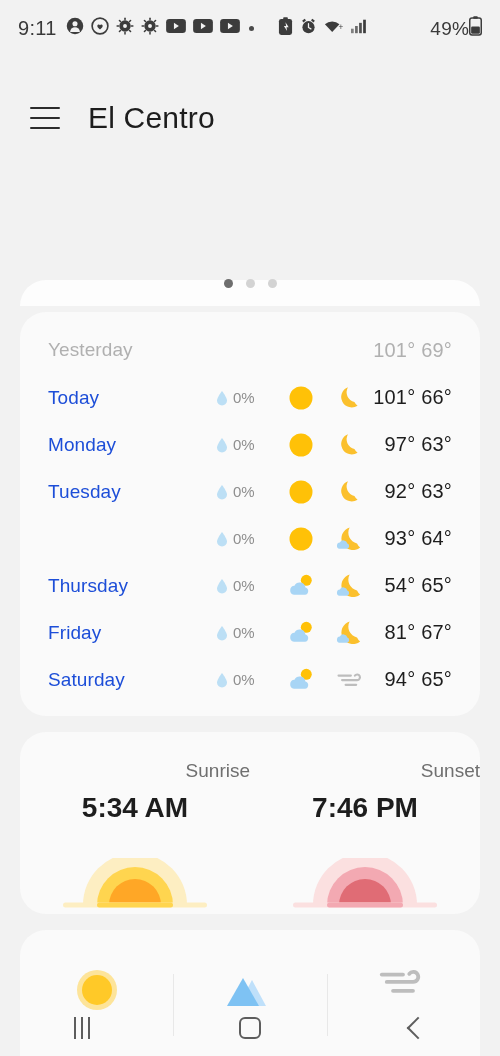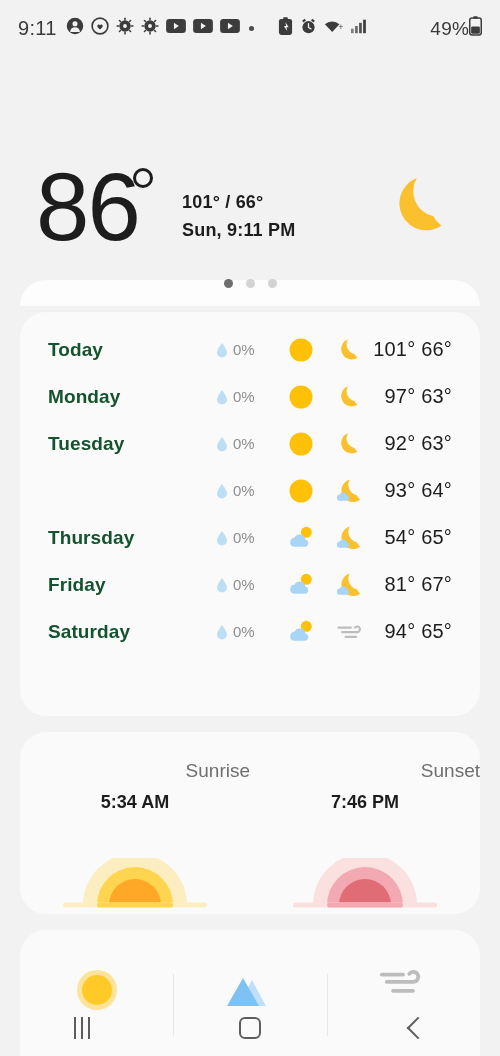--- a/index.html
+++ b/index.html
@@ -62,35 +62,35 @@
 
   
   .card { position: absolute; left: 20px; width: 460px;
           background: #fafafa; border-radius: 26px; }
   #forecast-card { top: 312px; height: 404px; }
   #sun-card      { top: 732px; height: 182px; }
   #detail-card   { top: 930px; height: 126px; border-radius: 26px 26px 0 0; }
 
   
   .frow { position: relative; height: 47px; display: flex; align-items: center; }
-  .frow .day { position: absolute; left: 28px; font-size: 19px; color: #14532d; font-weight: bold; letter-spacing: .1px;}
+  .frow .day { position: absolute; left: 28px; font-size: 19px; color: #1d4ed8; font-weight: normal; letter-spacing: .1px;}
   .frow.yesterday { height: 48px; }
   .frow.yesterday .day { font-weight: normal; color: #b0b0b0; }
   .frow.yesterday .temps { color: #b0b0b0; font-weight: normal; }
   .precip { position: absolute; left: 196px; display: flex; align-items: center; gap: 5px; }
   .precip .pct { font-size: 15px; color: #8e8e8e; }
   .ico-day   { position: absolute; left: 264px; width: 34px; height: 34px; display:flex; align-items:center; justify-content:center;}
   .ico-night { position: absolute; left: 313px; width: 34px; height: 34px; display:flex; align-items:center; justify-content:center;}
   .temps { position: absolute; right: 28px; font-size: 20px; font-weight: normal; color: #1d1d1d; letter-spacing: .2px;}
 
   
   .suncols { display: flex; width: 100%; height: 100%; }
   .suncol { flex: 1; position: relative; }
   .sun-label { text-align: right; margin-top: 28px; font-size: 19px; color: #6f6f6f; }
-  .sun-time { text-align: center; margin-top: 10px; font-size: 18px; font-weight: bold; color: #1d1d1d; }
+  .sun-time { text-align: center; margin-top: 10px; font-size: 28px; font-weight: bold; color: #1d1d1d; }
   .sun-gfx { position: absolute; bottom: 0; left: 50%; transform: translateX(-50%); }
 
   
   .details { display: flex; height: 100%; padding-top: 32px; }
   .dcell { flex: 1; position: relative; display: flex; justify-content: center; }
   .dsep { position: absolute; left: 0; top: 12px; width: 1px; height: 62px; background: #e8e8e8; }
 
   
   .navbar { position: absolute; bottom: 0; left: 0; width: 500px; height: 56px;
             display: flex; align-items: center; justify-content: space-around; z-index: 5; }
@@ -211,43 +211,44 @@
       <span class="sb-ico">
         <svg width="13" height="20" viewBox="0 0 14 21">
             <rect x="0.8" y="2" width="12.4" height="18.2" rx="2.4" fill="none" stroke="#3c3c3c" stroke-width="1.6"></rect>
             <rect x="4.5" y="0" width="5" height="2.6" rx="1" fill="#3c3c3c"></rect>
             <rect x="2.3" y="11" width="9.4" height="7.8" rx="1.4" fill="#3c3c3c"></rect>
           </svg>
       </span>
     </span>
   </div>
 
-
-  <div class="current">
-    <div class="big-temp">86</div>
-    <div class="big-deg"></div>
-    <div class="hilo">101° / 66°</div>
-    <div class="datetime">Sun, 9:11 PM</div>
-    <div class="moon-hero">
-      <svg width="72" height="72" viewBox="0 0 64 64">
-        <path d="M44 38.5A23 23 0 0121.5 9 24 24 0 1053 44.8a23 23 0 01-9 -6.3z" fill="#fbc02d" transform="rotate(14 32 32)"></path>
-      </svg>
+  <div class="appbar">
+    <div class="hamburger">
+      <span></span>
+        <span></span>
+        <span></span>
     </div>
-  </div>
+    <div class="city">El Centro</div>
+  </div>
+
 
   <div class="peek-card"></div>
   <div class="dots">
     <span class="dot active"></span>
     <span class="dot"></span>
     <span class="dot"></span>
   </div>
 
   <div class="card" id="forecast-card">
     <div style="padding-top:14px">
 
+      <div class="frow yesterday">
+        <span class="day">Yesterday</span>
+        <span class="temps"><span>101°</span> <span>69°</span></span>
+      </div>
 
       <div class="frow">
         <span class="day">Today</span>
         <span class="precip">
           <svg width="12" height="16" viewBox="0 0 12 16">
               <path d="M6 1C6 1 1 7.5 1 10.4A5 5 0 0011 10.4C11 7.5 6 1 6 1z" fill="#bcdff5"></path>
             </svg>
           <span class="pct">0%</span>
         </span>
         <span class="ico-day">

